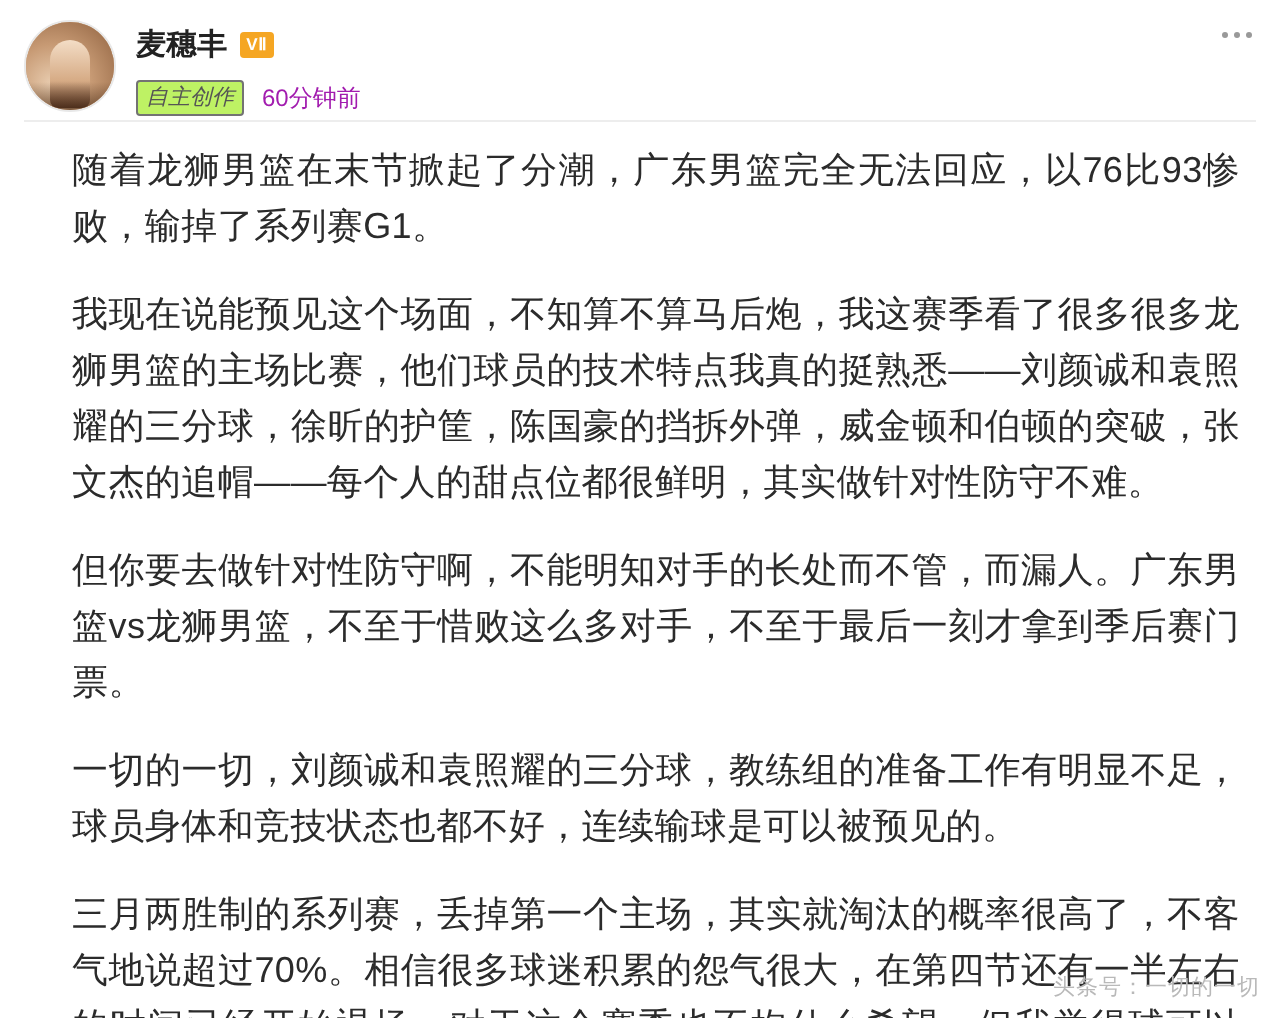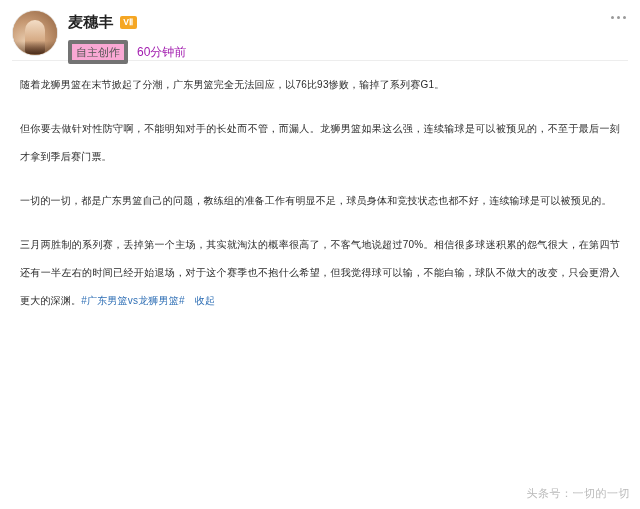--- a/index.html
+++ b/index.html
@@ -95,27 +95,28 @@
   .vip-badge .v-m {
     font-size: 9px;
     transform: scale(0.95);
   }
   .meta-row {
     display: flex;
     align-items: center;
     margin-top: 7px;
   }
   .tag-original {
-    border: 4px solid #737373;
+    border: 1px solid #737373;
     color: #555;
     font-size: 11px;
     line-height: 16px;
     padding: 0 4px;
     border-radius: 2px;
-    background: #f9a8d4;
+    background: #bef264;
+    font-style: italic;
   }
   .time-text {
     margin-left: 9px;
     font-size: 12px;
     color: #a21caf;
   }
   .more-dots {
     position: absolute;
     right: 14px;
     top: 16px;
@@ -134,24 +135,24 @@
     height: 1px;
     background: #ededed;
     margin: 6px 12px 0 12px;
   }
   
   .content {
     padding: 10px 20px 0 20px;
     box-sizing: border-box;
   }
   .para {
-    font-size: 10px;
+    font-size: 18px;
     line-height: 28px;
     color: #2b2b2b;
-    margin: 0 0 16px 0;
+    margin: 0 0 16px 16px;
     text-align: justify;
     letter-spacing: 0.2px;
   }
   .para.last {
     margin-bottom: 0;
   }
   .hashtag {
     color: #2f6fb5;
   }
   .collapse-link {
@@ -199,19 +200,20 @@
       <i></i>
       <i></i>
       <i></i>
     </div>
   </div>
 
   <div class="divider"></div>
 
   <div class="content">
     <p class="para">随着龙狮男篮在末节掀起了分潮，广东男篮完全无法回应，以76比93惨败，输掉了系列赛G1。</p>
-    <p class="para">但你要去做针对性防守啊，不能明知对手的长处而不管，而漏人。龙狮男篮如果这么强，连续输球是可以被预见的，不至于最后一刻才拿到季后赛门票。</p>
-    <p class="para">一切的一切，都是广东男篮自己的问题，教练组的准备工作有明显不足，球员身体和竞技状态也都不好，连续输球是可以被预见的。</p>
+    <p class="para">我现在说能预见这个场面，不知算不算马后炮，我这赛季看了很多很多龙狮男篮的主场比赛，他们球员的技术特点我真的挺熟悉——刘颜诚和袁照耀的三分球，徐昕的护筐，陈国豪的挡拆外弹，威金顿和伯顿的突破，张文杰的追帽——每个人的甜点位都很鲜明，其实做针对性防守不难。</p>
+    <p class="para">但你要去做针对性防守啊，不能明知对手的长处而不管，而漏人。广东男篮vs龙狮男篮，不至于惜败这么多对手，不至于最后一刻才拿到季后赛门票。</p>
+    <p class="para">一切的一切，刘颜诚和袁照耀的三分球，教练组的准备工作有明显不足，球员身体和竞技状态也都不好，连续输球是可以被预见的。</p>
     <p class="para last"><span>三月两胜制的系列赛，丢掉第一个主场，其实就淘汰的概率很高了，不客气地说超过70%。相信很多球迷积累的怨气很大，在第四节还有一半左右的时间已经开始退场，对于这个赛季也不抱什么希望，但我觉得球可以输，不能白输，球队不做大的改变，只会更滑入更大的深渊。</span><span class="hashtag">#广东男篮vs龙狮男篮#</span><span class="collapse-link">收起</span></p>
   </div>
 
   <div class="watermark">头条号：一切的一切</div>
 </div>
 
 </body></html>

